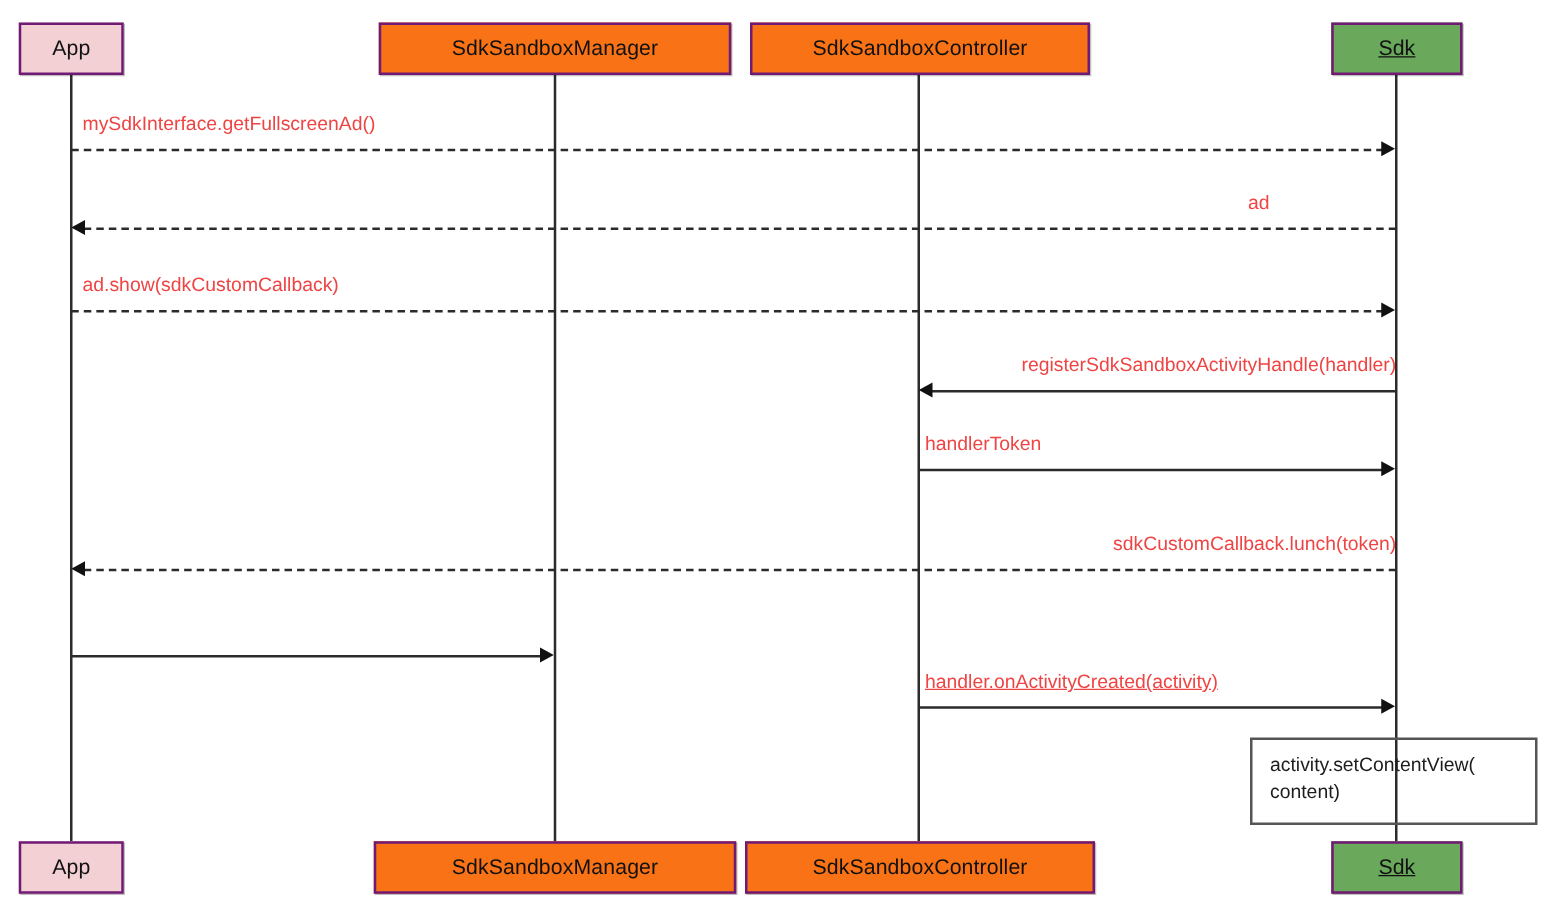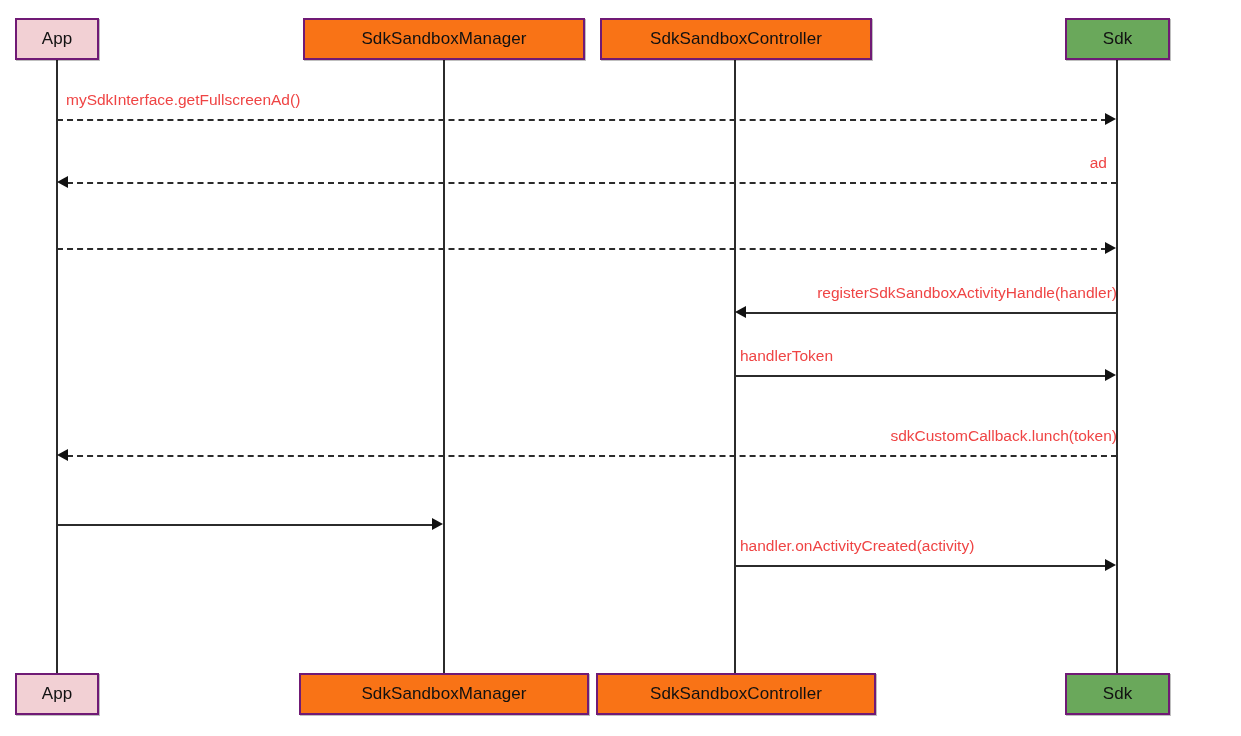--- a/index.html
+++ b/index.html
@@ -30,21 +30,21 @@
     align-items: center;
     justify-content: center;
     font-size: 17px;
     color: #111111;
     letter-spacing: 0.1px;
     box-shadow: 1px 1px 0 rgba(0,0,0,0.25);
     white-space: nowrap;
   }
   .p-app   { background: #f2d0d4; }
   .p-yellow{ background: #f97316; }
-  .p-sdk   { background: #6aa85b; }
+  .p-sdk   { background: #6aa85b; text-decoration: underline; }
 
   .msg-line {
     position: absolute;
     height: 0;
     border-top-width: 2px;
     border-top-color: #2b2b2b;
   }
   .msg-line.solid  { border-top-style: solid; }
   .msg-line.dashed { border-top-style: dashed; }
 
@@ -108,46 +108,51 @@
   </div>
 
   <div class="participant p-sdk" style="left:1065px; top:18px; width:105px; height:42px;">
     <span>Sdk</span>
   </div>
 
   <div class="msg-label" style="left:66px; top:91px;">mySdkInterface.getFullscreenAd()</div>
   <div class="msg-line dashed" style="left:57px; top:119px; width:1050px;"></div>
   <div class="arrowhead right" style="left:1105px; top:113px;"></div>
 
-  <div class="msg-label right-align" style="left:907px; top:154px; width:200px;">ad</div>
+  <div class="msg-label right-align" style="left:907px; top:154px; width:200px;text-align:center;">ad</div>
   <div class="msg-line dashed" style="left:67px; top:182px; width:1050px;"></div>
   <div class="arrowhead left" style="left:57px; top:176px;"></div>
 
+  <div class="msg-label" style="left:66px; top:220px;">ad.show(sdkCustomCallback)</div>
   <div class="msg-line dashed" style="left:57px; top:248px; width:1050px;"></div>
   <div class="arrowhead right" style="left:1105px; top:242px;"></div>
 
   <div class="msg-label right-align" style="left:740px; top:284px; width:377px;">registerSdkSandboxActivityHandle(handler)</div>
   <div class="msg-line solid" style="left:745px; top:312px; width:372px;"></div>
   <div class="arrowhead left" style="left:735px; top:306px;"></div>
 
   <div class="msg-label" style="left:740px; top:347px;">handlerToken</div>
   <div class="msg-line solid" style="left:735px; top:375px; width:372px;"></div>
   <div class="arrowhead right" style="left:1105px; top:369px;"></div>
 
   <div class="msg-label right-align" style="left:787px; top:427px; width:330px;">sdkCustomCallback.lunch(token)</div>
   <div class="msg-line dashed" style="left:67px; top:455px; width:1050px;"></div>
   <div class="arrowhead left" style="left:57px; top:449px;"></div>
 
   <div class="msg-line solid" style="left:57px; top:524px; width:377px;"></div>
   <div class="arrowhead right" style="left:432px; top:518px;"></div>
 
-  <div class="msg-label" style="left:740px; top:537px;">handler.onActivityCreated(activity)</div>
+  <div class="msg-label" style="left:740px; top:537px;text-decoration:underline;">handler.onActivityCreated(activity)</div>
   <div class="msg-line solid" style="left:735px; top:565px; width:372px;"></div>
   <div class="arrowhead right" style="left:1105px; top:559px;"></div>
 
+  <div class="note" style="left:1000px; top:590px; width:230px; height:70px;">
+    <span class="note-text">activity.setContentView(
+content)</span>
+  </div>
 
   <div class="participant p-app" style="left:15px; top:673px; width:84px; height:42px;">
     <span>App</span>
   </div>
 
   <div class="participant p-yellow" style="left:299px; top:673px; width:290px; height:42px;">
     <span>SdkSandboxManager</span>
   </div>
 
   <div class="participant p-yellow" style="left:596px; top:673px; width:280px; height:42px;">

